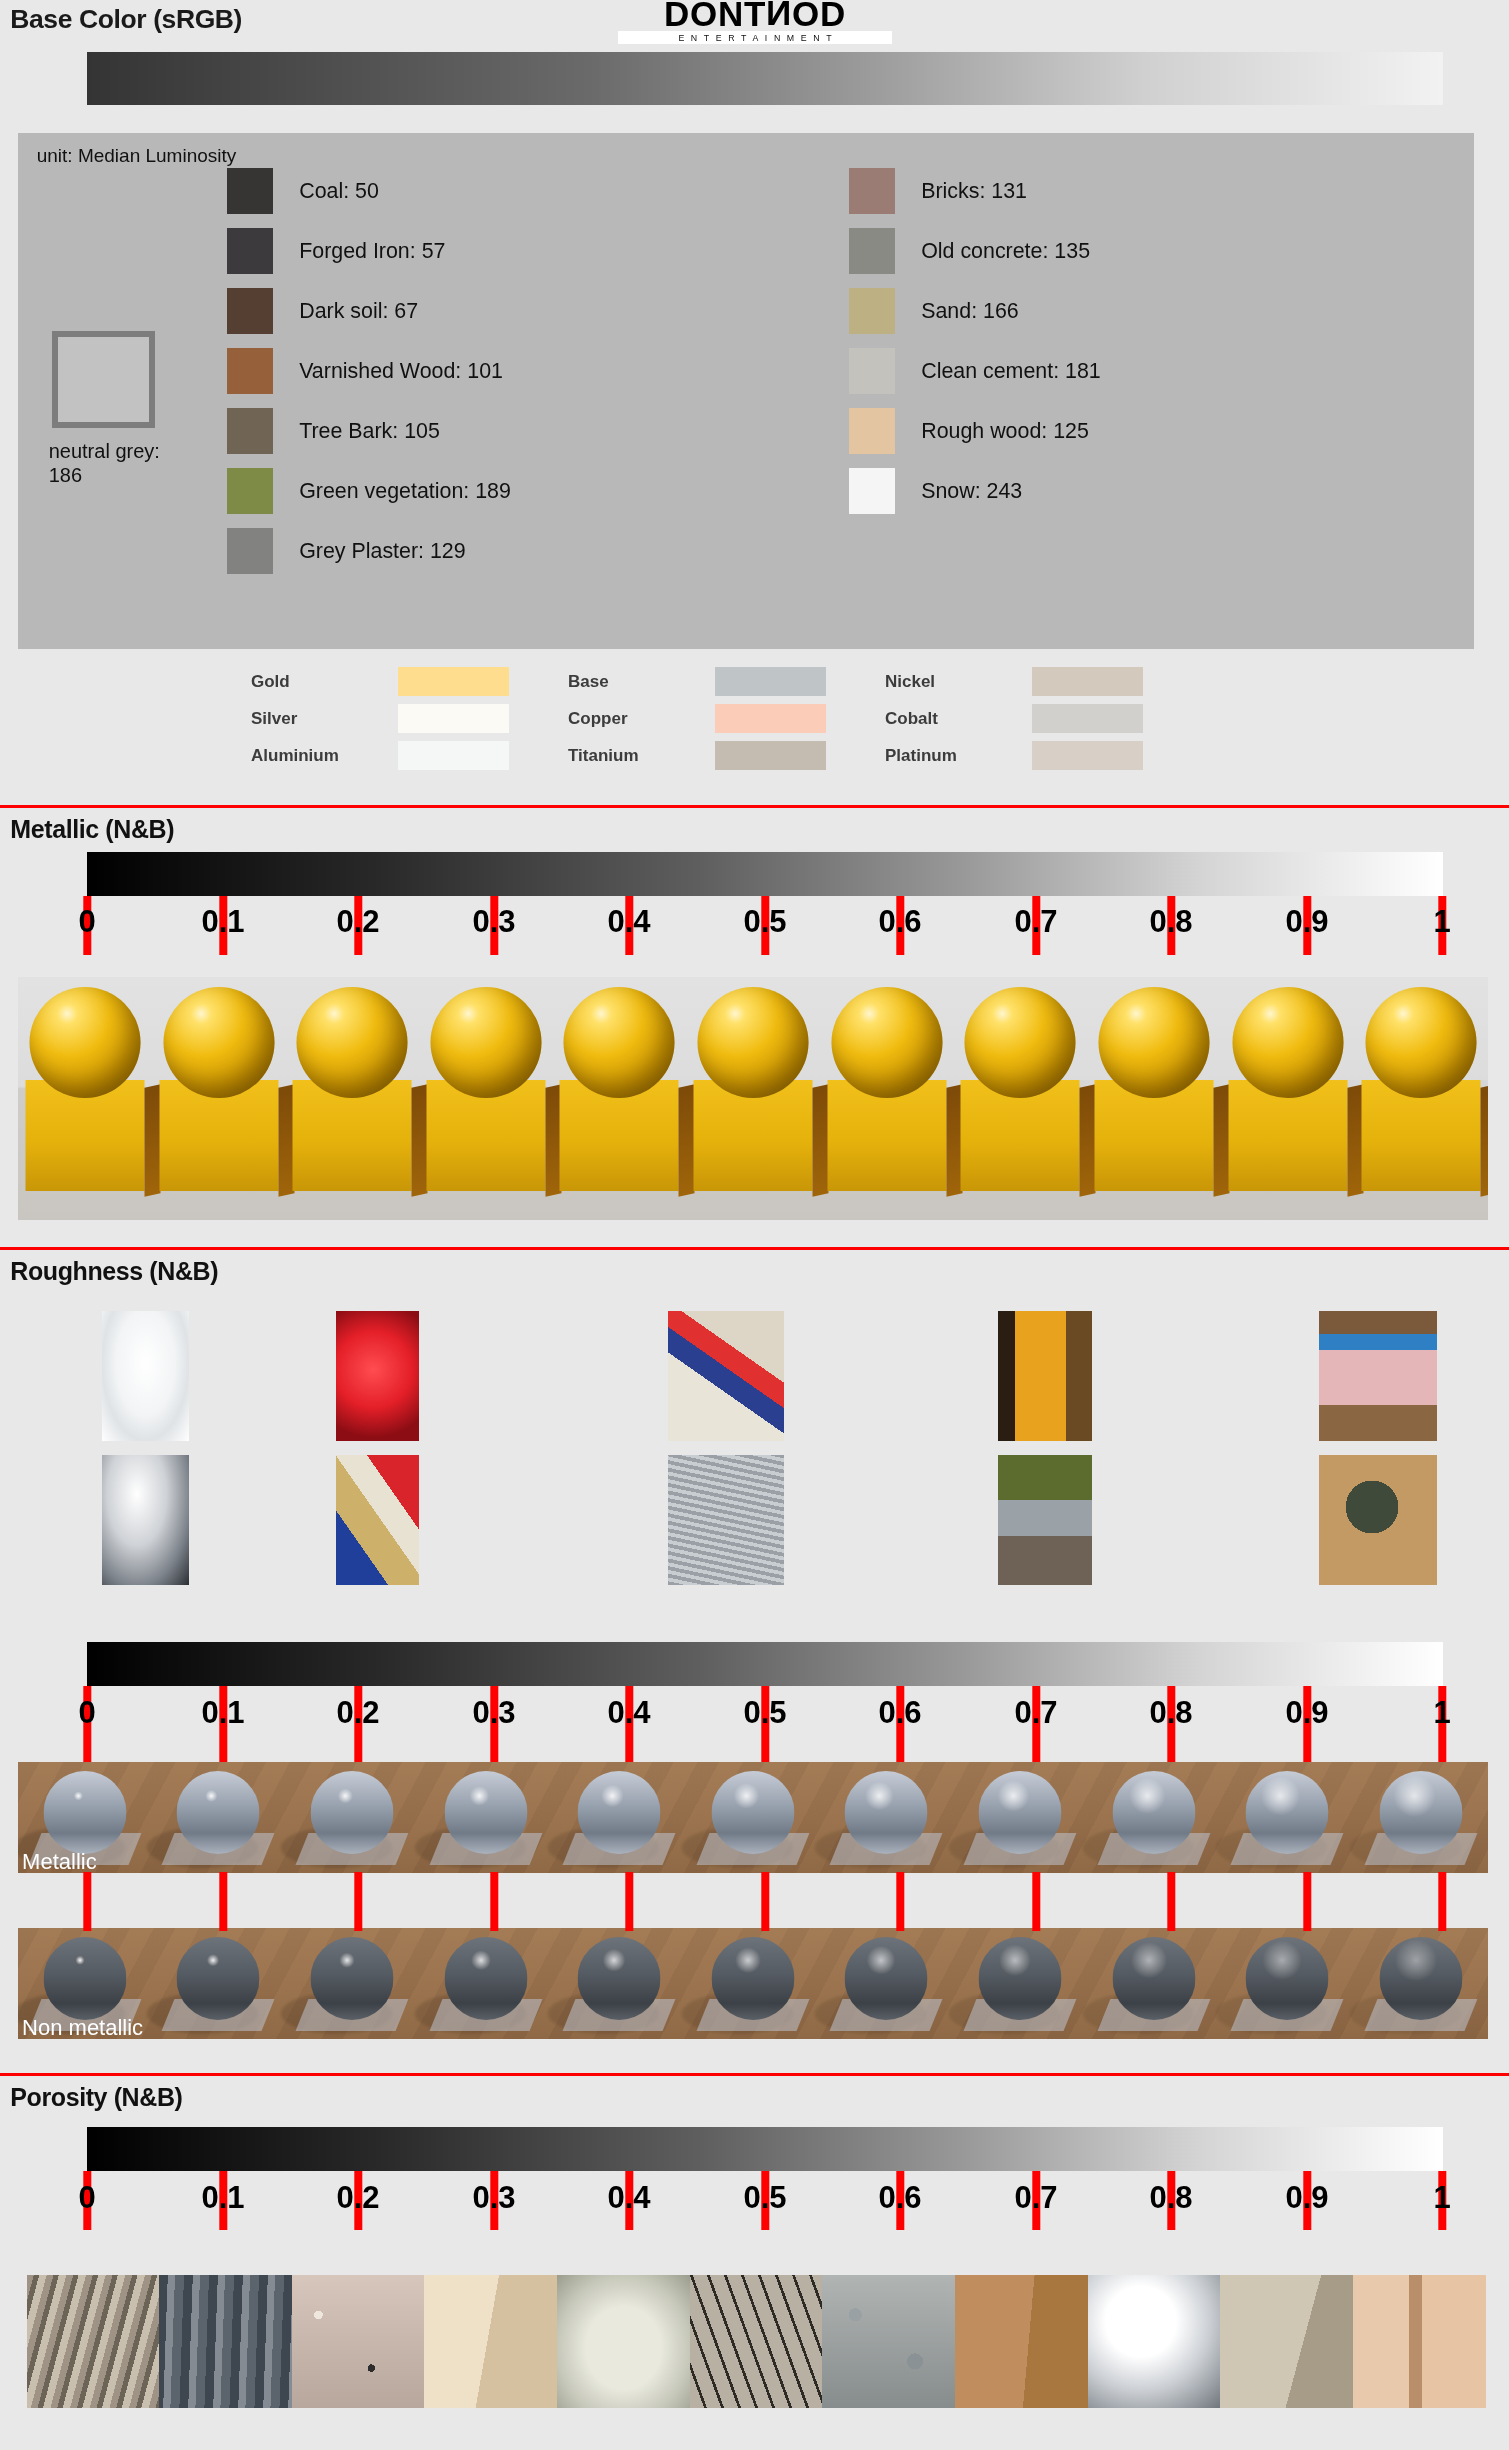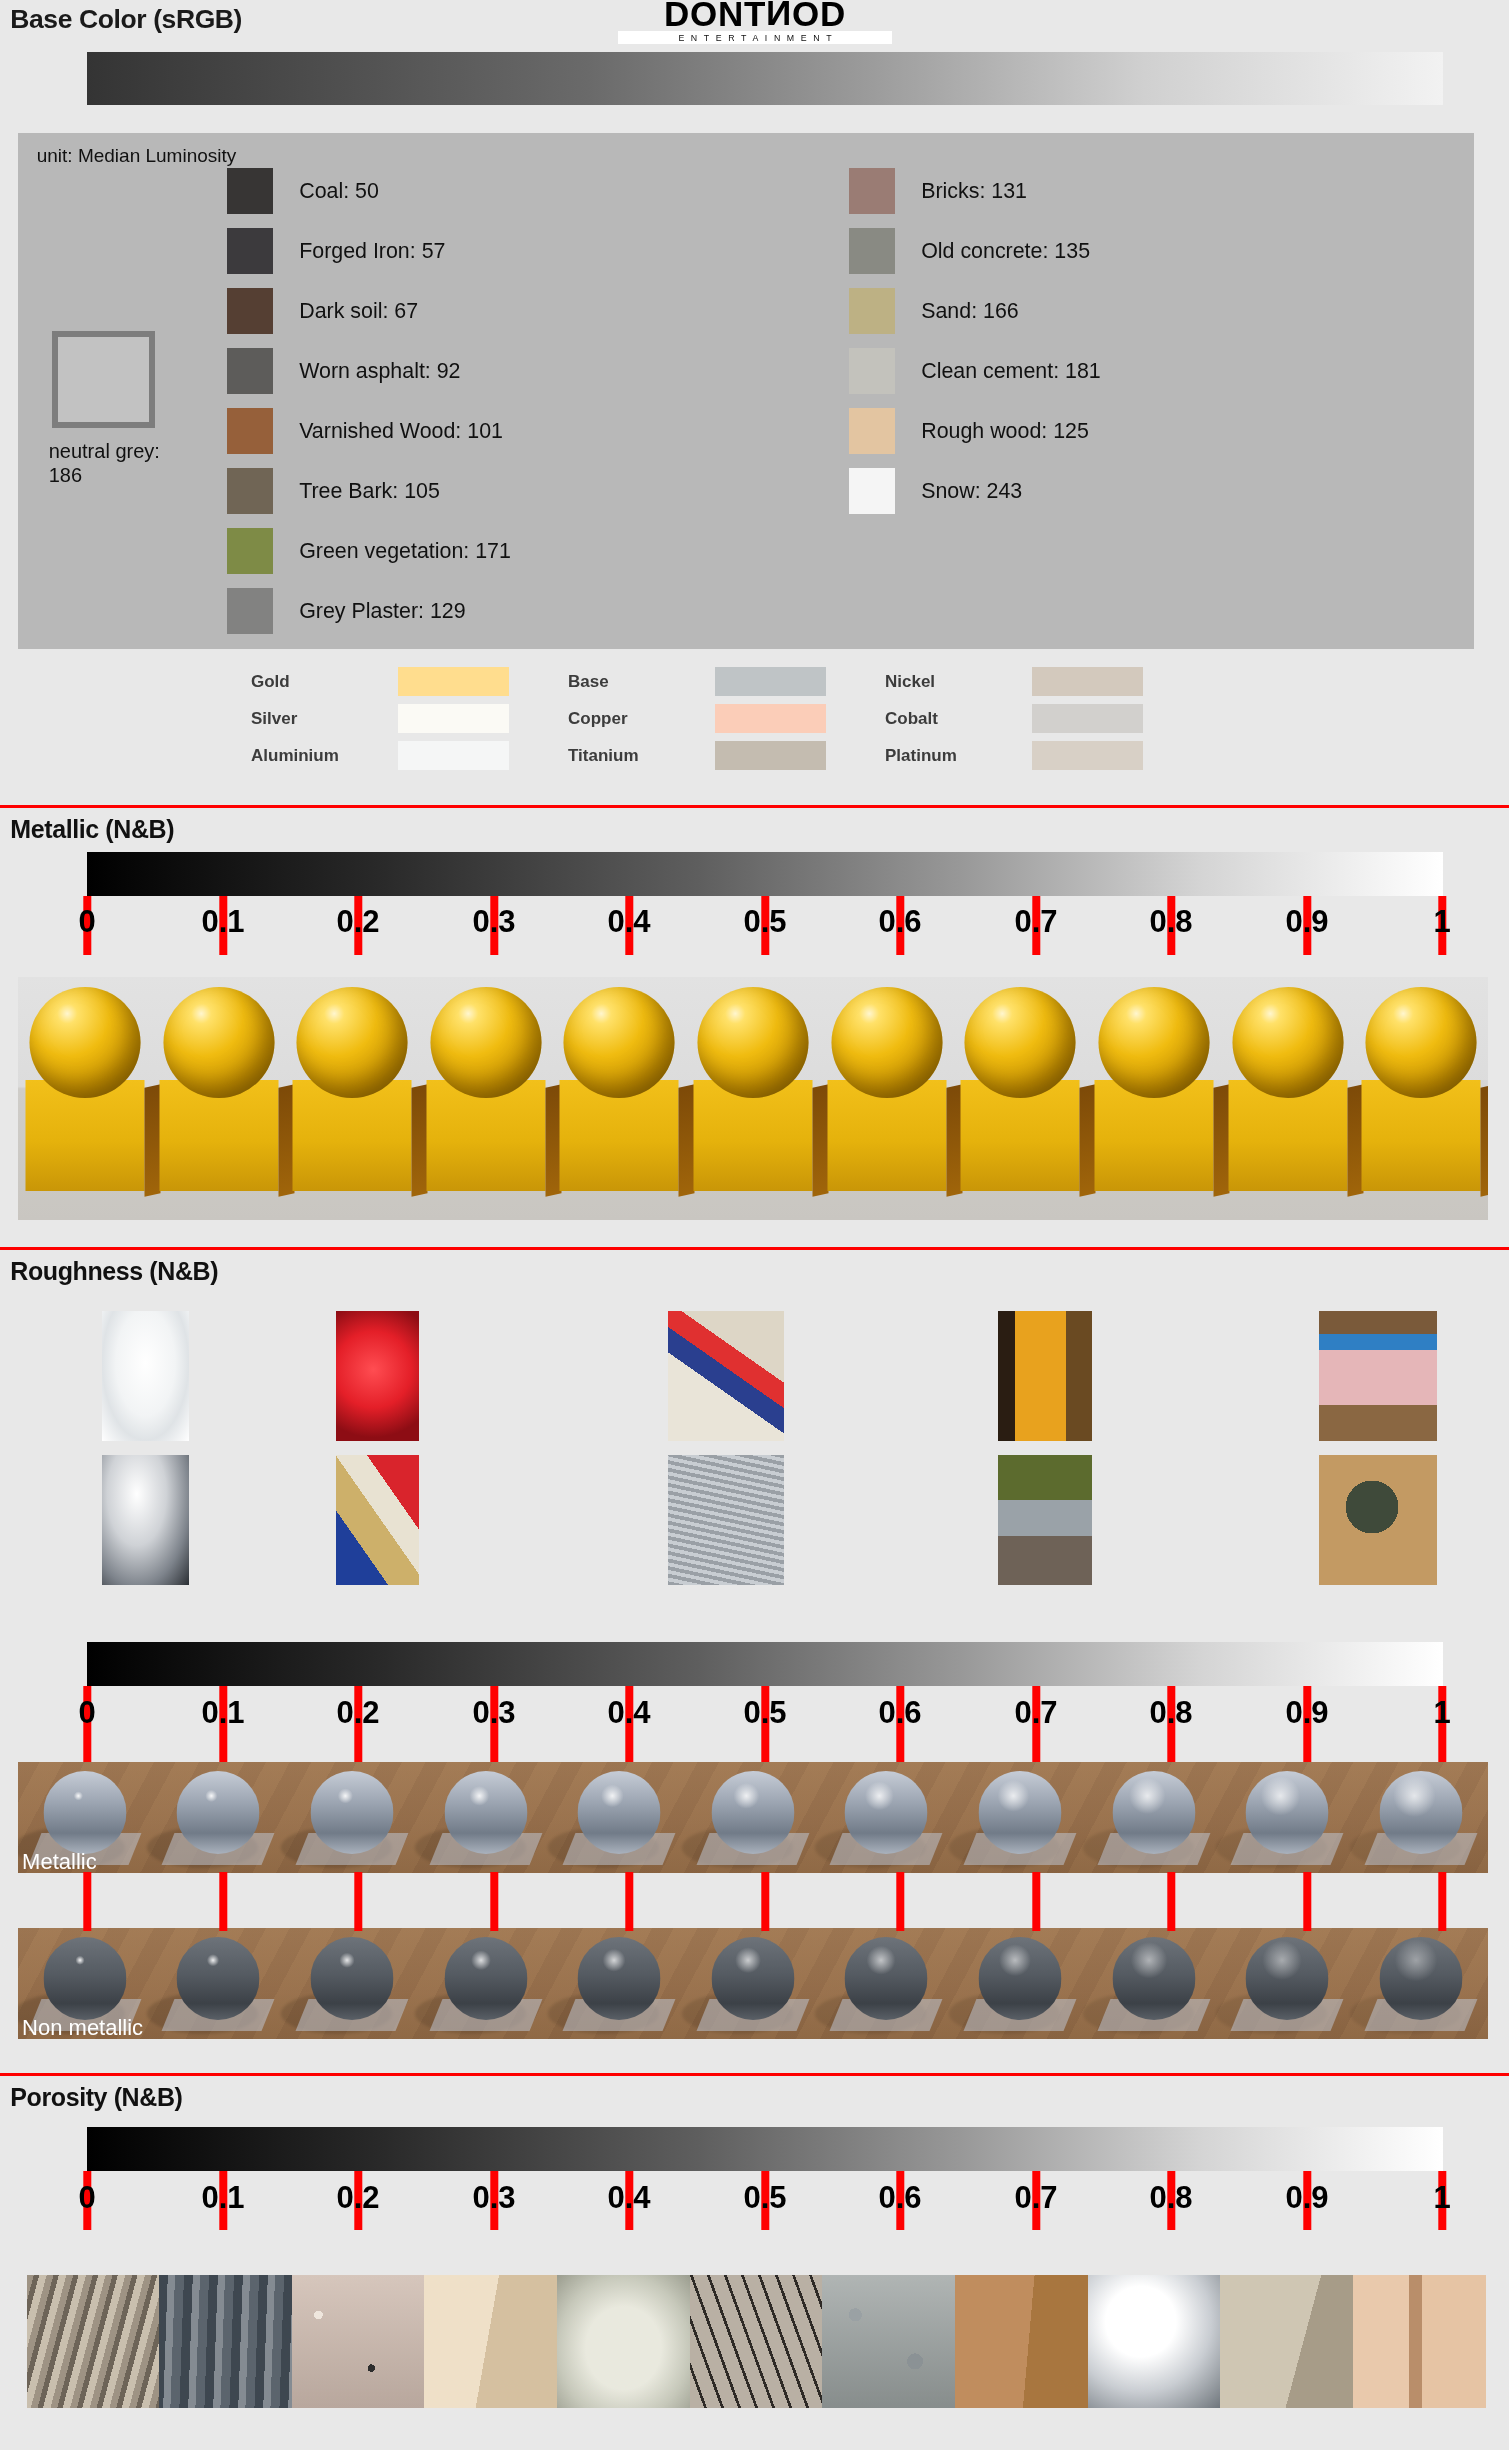--- a/index.html
+++ b/index.html
@@ -229,34 +229,30 @@
       </div>
       <div class="swrow">
         <div class="chip" style="background: rgb(60, 58, 61);"></div>
         <div class="lbl">Forged Iron: 57</div>
       </div>
       <div class="swrow">
         <div class="chip" style="background: rgb(85, 63, 51);"></div>
         <div class="lbl">Dark soil: 67</div>
       </div>
       <div class="swrow">
-        <div class="chip" style="background: rgb(93, 92, 90);"></div>
-        <div class="lbl">Worn asphalt: 92</div>
-      </div>
-      <div class="swrow">
         <div class="chip" style="background: rgb(150, 96, 58);"></div>
         <div class="lbl">Varnished Wood: 101</div>
       </div>
       <div class="swrow">
         <div class="chip" style="background: rgb(112, 101, 85);"></div>
         <div class="lbl">Tree Bark: 105</div>
       </div>
       <div class="swrow">
         <div class="chip" style="background: rgb(126, 139, 70);"></div>
-        <div class="lbl">Green vegetation: 171</div>
+        <div class="lbl">Green vegetation: 189</div>
       </div>
       <div class="swrow">
         <div class="chip" style="background: rgb(130, 130, 129);"></div>
         <div class="lbl">Grey Plaster: 129</div>
       </div>
     </div>
   <div class="swcol right" id="col-right">
       <div class="swrow">
         <div class="chip" style="background: rgb(154, 124, 116);"></div>
         <div class="lbl">Bricks: 131</div>

